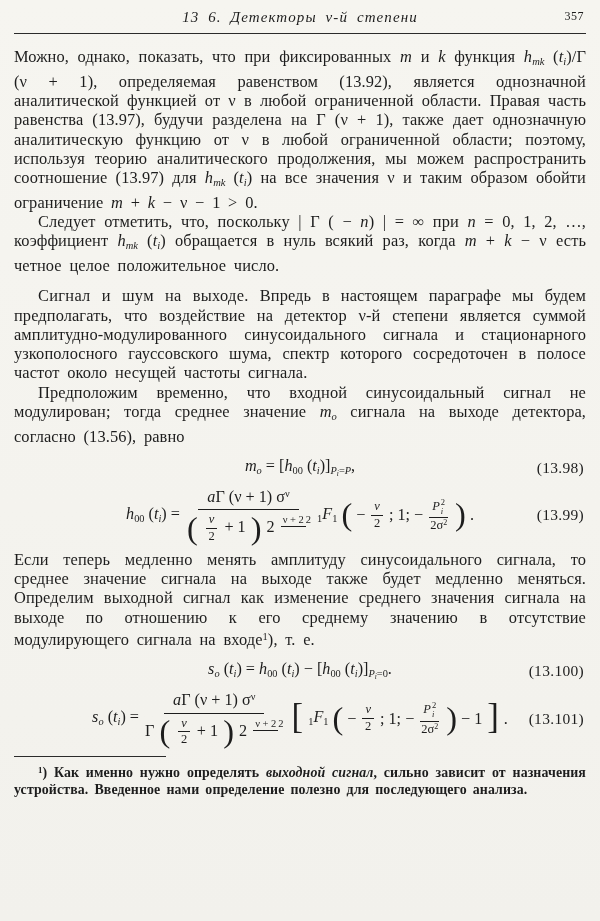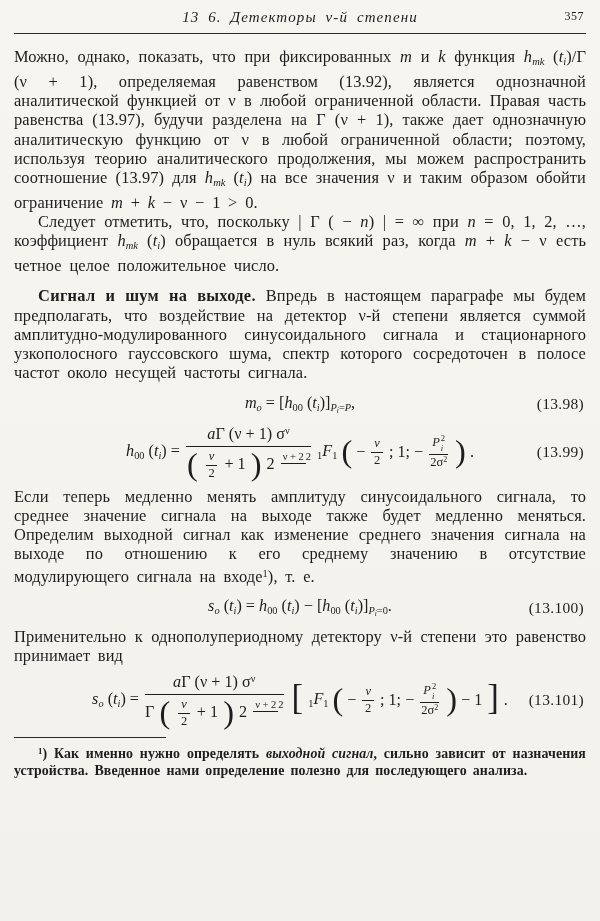--- a/index.html
+++ b/index.html
@@ -21,32 +21,32 @@
   .hrule{border:none;border-top:1.6px solid #2b2b2b;margin:3px 0 0 0;height:0;}
   
   .para{
     margin:0;font-size:16.4px;line-height:19.3px;
     text-align:justify;word-spacing:3.5px;letter-spacing:.1px;
   }
   .first{margin-top:13px;}
   .indent{text-indent:24px;}
   .sect{margin-top:11px;}
   .i{font-style:italic;}
-  .b{font-weight:bold;letter-spacing:.3px;}
+  .b{font-weight:normal;letter-spacing:.3px;}
   .sub{font-size:64%;vertical-align:-0.32em;letter-spacing:0;}
   .sup{font-size:64%;vertical-align:0.48em;letter-spacing:0;}
   .sub2{font-size:46%;vertical-align:-0.62em;letter-spacing:0;}
   
   .equation{position:relative;text-align:center;font-size:16.2px;line-height:1;white-space:nowrap;}
   .eq-sm{margin:8px 0 6px 0;padding:4px 0;}
   .eq-lg{margin:6px 0 6px 0;}
   .eqnum{position:absolute;right:2px;top:50%;transform:translateY(-50%);font-size:15.5px;letter-spacing:.3px;}
   .eqbody{display:inline-flex;align-items:center;gap:3px;vertical-align:middle;}
   .eqflat{display:inline-block;}
-  .frac{display:inline-flex;flex-direction:column;text-align:center;vertical-align:middle;margin:0 3px;}
+  .frac{display:inline-flex;flex-direction:column;text-align:center;vertical-align:middle;margin:0 3px;align-items:center;}
   .fnum{display:block;border-bottom:1.1px solid #1d1d1d;padding:2px 9px 4px 9px;}
   .fden{display:block;padding-top:3px;white-space:nowrap;}
   .sf{display:inline-flex;flex-direction:column;text-align:center;vertical-align:middle;font-size:12.5px;line-height:1.1;margin:0 3px;}
   .sfn{display:block;border-bottom:1px solid #1d1d1d;padding:0 3px 1px 3px;}
   .sfd{display:block;padding-top:1px;}
   .ef{display:inline-flex;flex-direction:row;text-align:center;font-size:10.5px;line-height:1.15;vertical-align:9px;margin-left:2px;}
   .efn{display:block;border-bottom:.9px solid #1d1d1d;padding:0 2px;}
   .efd{display:block;}
   .bp{font-size:200%;font-weight:400;line-height:0;vertical-align:middle;position:relative;top:-1px;margin:0 1px;}
   .bb{font-size:215%;font-weight:400;line-height:0;vertical-align:middle;position:relative;top:-2px;margin:0 2px;}
@@ -69,20 +69,21 @@
     <span class="pagenum">357</span>
   </div>
   <hr class="hrule">
 
   <p class="para first"><span>Можно, однако, показать, что при фиксированных </span><span class="i">m</span><span> и </span><span class="i">k</span><span> функция </span><span class="i">h</span><span class="sub i">mk</span><span> (</span><span class="i">t</span><span class="sub i">i</span><span>)/Γ (ν + 1), определяемая равенством (13.92), является однозначной аналитической функцией от ν в любой ограниченной области. Правая часть равенства (13.97), будучи разделена на Γ (ν + 1), также дает однозначную аналитическую функцию от ν в любой ограниченной области; поэтому, используя теорию аналитического продолжения, мы можем распространить соотношение (13.97) для </span><span class="i">h</span><span class="sub i">mk</span><span> (</span><span class="i">t</span><span class="sub i">i</span><span>) на все значения ν и таким образом обойти ограничение </span><span class="i">m</span><span> + </span><span class="i">k</span><span> − ν − 1 &gt; 0.</span></p>
 
   <p class="para indent"><span>Следует отметить, что, поскольку | Γ ( − </span><span class="i">n</span><span>) | = ∞ при </span><span class="i">n</span><span> = 0, 1, 2, …, коэффициент </span><span class="i">h</span><span class="sub i">mk</span><span> (</span><span class="i">t</span><span class="sub i">i</span><span>) обращается в нуль всякий раз, когда </span><span class="i">m</span><span> + </span><span class="i">k</span><span> − ν есть четное целое положительное число.</span></p>
 
   <p class="para indent sect"><span class="b">Сигнал и шум на выходе. </span><span>Впредь в настоящем параграфе мы будем предполагать, что воздействие на детектор ν-й степени является суммой амплитудно-модулированного синусоидального сигнала и стационарного узкополосного гауссовского шума, спектр которого сосредоточен в полосе частот около несущей частоты сигнала.</span></p>
 
+  <p class="para indent"><span>Предположим временно, что входной синусоидальный сигнал не модулирован; тогда среднее значение </span><span class="i">m</span><span class="sub i">o</span><span> сигнала на выходе детектора, согласно (13.56), равно</span></p>
 
   <div class="equation eq-sm">
     <span class="eqflat"><span class="i">m</span><span class="sub i">o</span><span> = [</span><span class="i">h</span><span class="sub">00</span><span> (</span><span class="i">t</span><span class="sub i">i</span><span>)]</span><span class="sub i">P</span><span class="sub2 i">i</span><span class="sub">=</span><span class="sub i">P</span><span>,</span></span>
     <span class="eqnum">(13.98)</span>
   </div>
 
 
   <div class="equation eq-lg">
     <span class="eqbody">
       <span><span class="i">h</span><span class="sub">00</span><span> (</span><span class="i">t</span><span class="sub i">i</span><span>) = </span></span>
@@ -124,21 +125,20 @@
     <span class="eqnum">(13.99)</span>
   </div>
 
   <p class="para"><span>Если теперь медленно менять амплитуду синусоидального сигнала, то среднее значение сигнала на выходе также будет медленно меняться. Определим выходной сигнал как изменение среднего значения сигнала на выходе по отношению к его среднему значению в отсутствие модулирующего сигнала на входе</span><span class="sup">1</span><span>), т. е.</span></p>
 
   <div class="equation eq-sm">
     <span class="eqflat"><span class="i">s</span><span class="sub i">o</span><span> (</span><span class="i">t</span><span class="sub i">i</span><span>) = </span><span class="i">h</span><span class="sub">00</span><span> (</span><span class="i">t</span><span class="sub i">i</span><span>) − [</span><span class="i">h</span><span class="sub">00</span><span> (</span><span class="i">t</span><span class="sub i">i</span><span>)]</span><span class="sub i">P</span><span class="sub2 i">i</span><span class="sub">=0</span><span>.</span></span>
     <span class="eqnum">(13.100)</span>
   </div>
 
-  <p class="para"><span>Применительно к однополупериодному детектору ν-й степени это равенство принимает вид</span></p>
 
   <div class="equation eq-lg">
     <span class="eqbody">
       <span><span class="i">s</span><span class="sub i">o</span><span> (</span><span class="i">t</span><span class="sub i">i</span><span>) = </span></span>
       <span class="frac">
         <span class="fnum"><span class="i">a</span><span>Γ (ν + 1) σ</span><span class="sup">ν</span></span>
         <span class="fden">
           <span>Γ</span>
           <span class="bp">(</span>
           <span class="sf">

